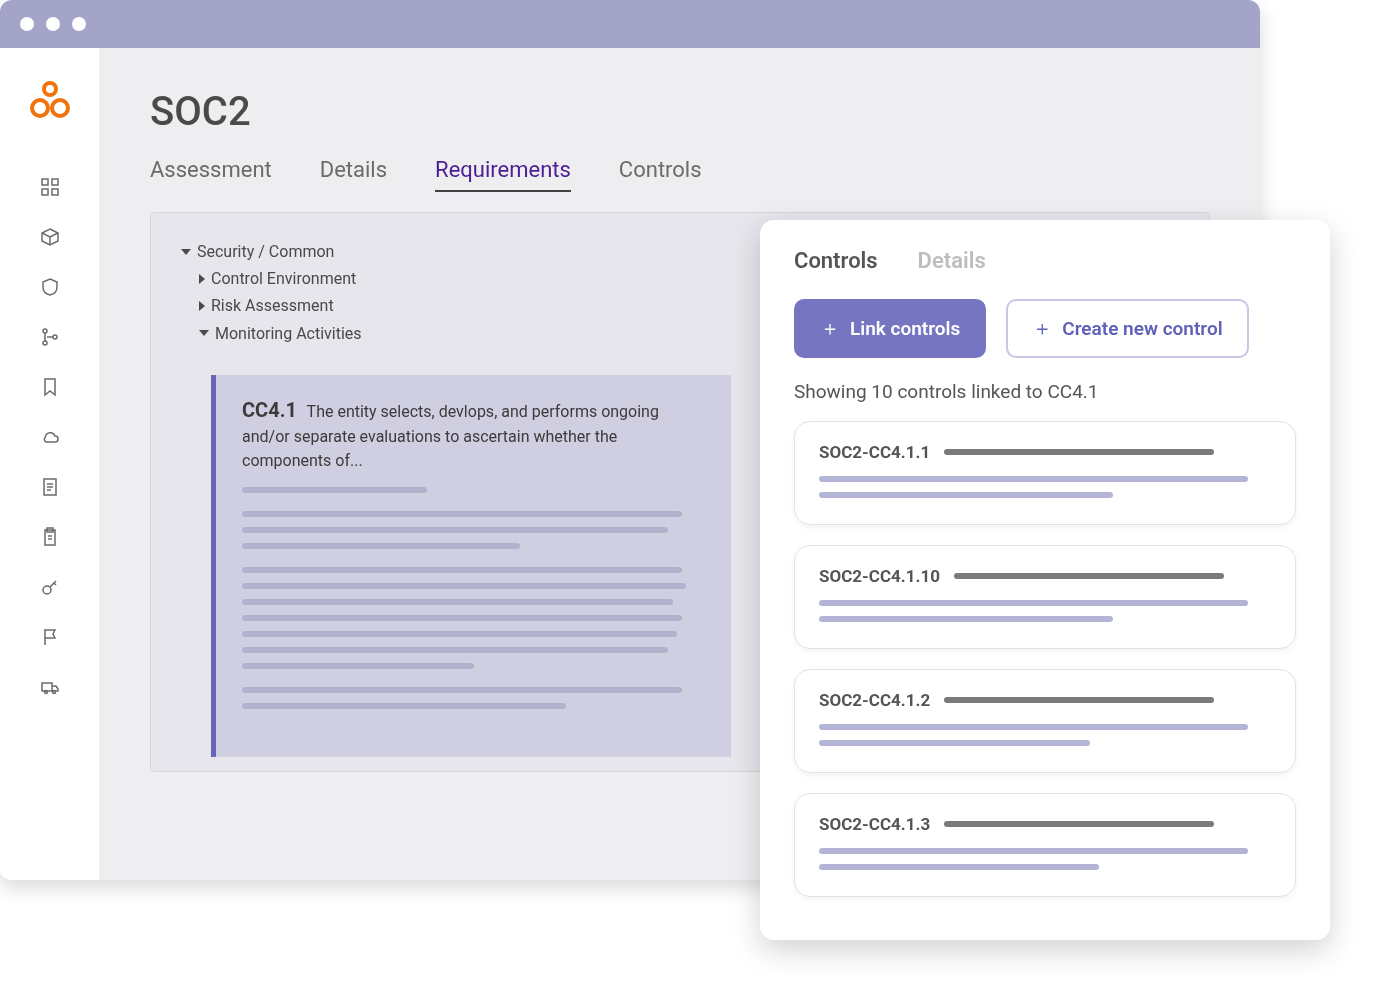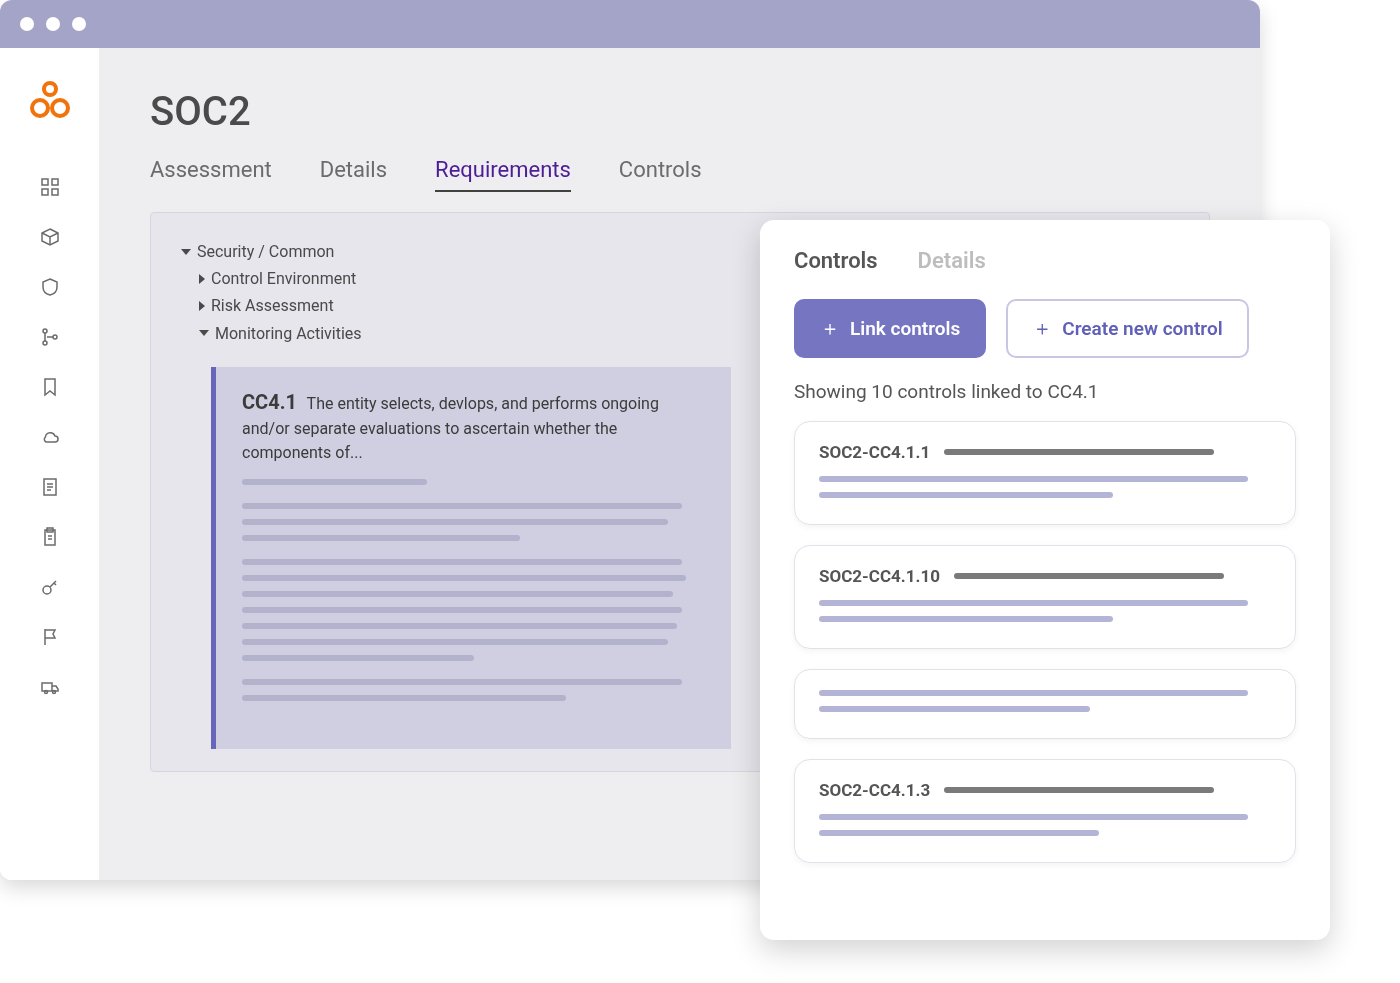--- a/index.html
+++ b/index.html
@@ -93,21 +93,21 @@
     line-height: 1.7;
   }
   .tree-row.indent1 { padding-left: 18px; }
   .caret-down {
     width:0;height:0;border-left:5px solid transparent;border-right:5px solid transparent;border-top:6px solid #4a4a4a;
   }
   .caret-right {
     width:0;height:0;border-top:5px solid transparent;border-bottom:5px solid transparent;border-left:6px solid #4a4a4a;
   }
   .req-box {
-    margin-top: 20px;
+    margin-top: 28px;
     margin-left: 30px;
     background: #cfcfe1;
     border-left: 5px solid #6767b9;
     padding: 20px 26px 30px 26px;
     width: 520px;
   }
   .req-header {
     color: #3b3b3b;
     font-size: 16px;
     line-height: 1.5;
@@ -337,20 +337,24 @@
   <div class="card">
     <div class="card-top">
       <span class="card-id">SOC2-CC4.1.10</span>
       <div class="card-line1"></div>
     </div>
     <div class="card-line2" style="width:95%"></div>
     <div class="card-line2" style="width:65%"></div>
   </div>
 
   <div class="card">
+    <div class="card-top">
+      <span class="card-id">SOC2-CC4.1.2</span>
+      <div class="card-line1"></div>
+    </div>
     <div class="card-line2" style="width:95%"></div>
     <div class="card-line2" style="width:60%"></div>
   </div>
 
   <div class="card">
     <div class="card-top">
       <span class="card-id">SOC2-CC4.1.3</span>
       <div class="card-line1"></div>
     </div>
     <div class="card-line2" style="width:95%"></div>

